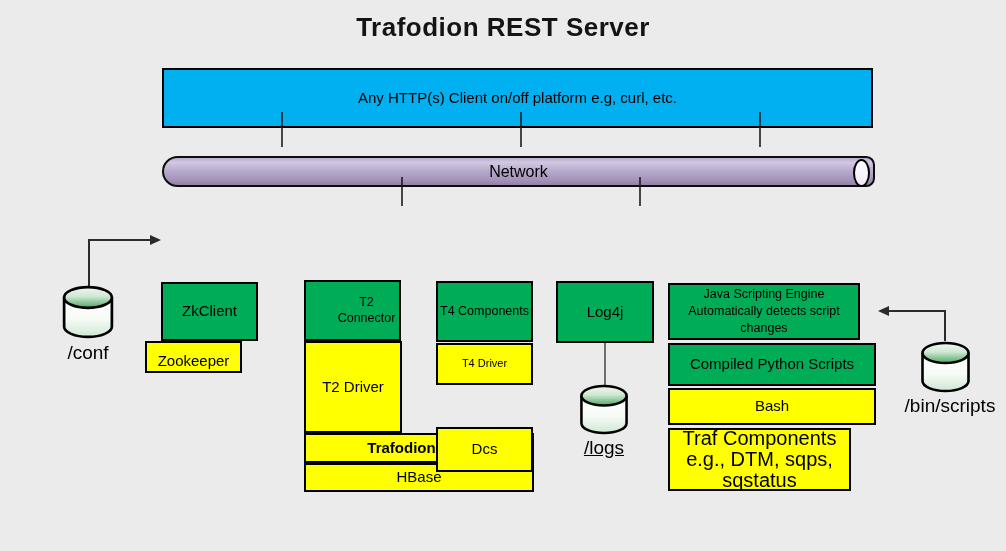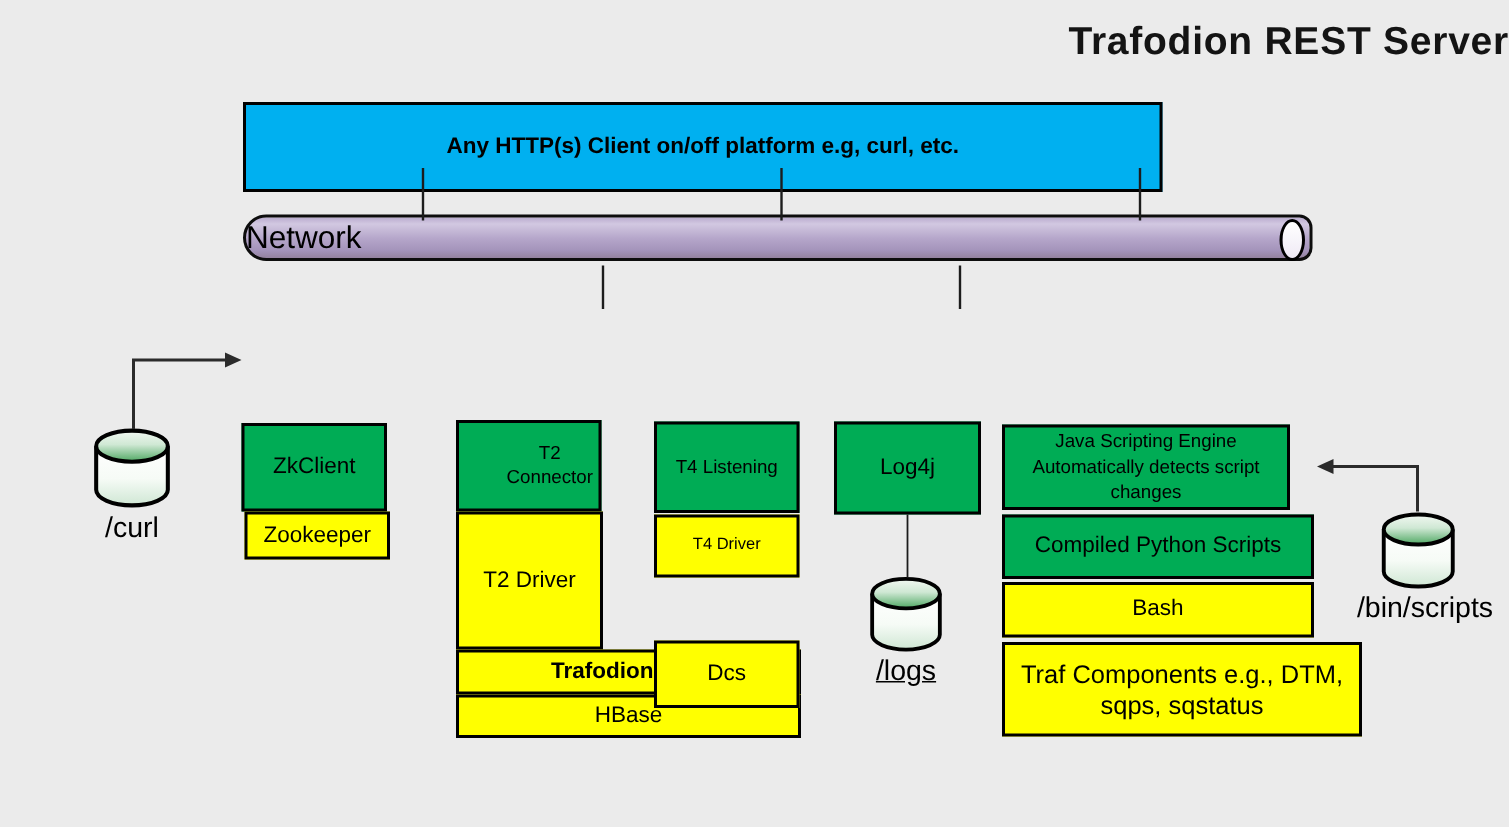--- a/index.html
+++ b/index.html
@@ -4,58 +4,58 @@
 <style>
   html,body{margin:0;padding:0;}
   body{
     width:1006px;height:551px;position:relative;overflow:hidden;
     background:#ebebeb;
     font-family:"Liberation Sans", sans-serif;
     color:#000;
   }
   .canvas{position:absolute;inset:0;width:1006px;height:551px;}
   .title{
-    position:absolute;left:0;top:12px;width:1006px;text-align:right;
+    position:absolute;left:0;top:12px;width:1006px;text-align:center;
     font-size:26px;font-weight:600;letter-spacing:.5px;color:#141414;
   }
   .box{
     position:absolute;box-sizing:border-box;border:2px solid #000;
     display:flex;align-items:center;justify-content:center;text-align:center;
     line-height:1.25;
   }
   .blue{background:#00B0F0;}
   .green{background:#00AC55;}
   .yellow{background:#FFFF00;}
-  .client-box{left:162px;top:68px;width:613px;height:60px;font-size:15px;font-weight:bold;}
+  .client-box{left:162px;top:68px;width:711px;height:60px;font-size:15px;}
   .network{
-    left:162px;top:143px;width:713px;height:31px;position:absolute;box-sizing:border-box;
+    left:162px;top:156px;width:713px;height:31px;position:absolute;box-sizing:border-box;
     border:2px solid #0d0d0d;border-radius:16px 9px 9px 16px;
     background:linear-gradient(180deg,#baaccf 0%,#d2c8e1 16%,#b5a6ca 52%,#a393ba 82%,#94829f 100%);
-    display:flex;align-items:center;font-size:21px;
+    display:flex;align-items:center;justify-content:center;font-size:16px;
   }
   .network-endcap{
     position:absolute;right:3px;top:1px;width:13px;height:24px;box-sizing:content-box;
     background:linear-gradient(180deg,#ffffff,#efeaf5);
     border:2px solid #000;border-radius:50%;
   }
   .rest-box{left:162px;top:198px;width:713px;height:85px;font-size:15px;flex-direction:column;line-height:23px;border:none;}
   .zkclient{left:161px;top:282px;width:97px;height:59px;font-size:15px;}
-  .zookeeper{left:163px;top:341px;width:97px;height:32px;font-size:15px;}
+  .zookeeper{left:145px;top:341px;width:97px;height:32px;font-size:15px;align-items:flex-end;}
   .t2-connector{left:304px;top:280px;width:97px;height:61px;font-size:12.5px;padding-left:28px;}
   .t2-driver{left:304px;top:341px;width:98px;height:92px;font-size:15px;}
   .trafodion-sql{left:304px;top:433px;width:230px;height:30px;font-size:15px;font-weight:bold;}
   .hbase{left:304px;top:463px;width:230px;height:29px;font-size:15px;}
   .t4-connector{left:436px;top:281px;width:97px;height:61px;font-size:12.5px;}
   .t4-driver{left:436px;top:343px;width:97px;height:42px;font-size:11px;}
   .dcs{left:436px;top:383px;width:97px;height:45px;font-size:15px;margin-top:44px;}
   .log4j{left:556px;top:281px;width:98px;height:62px;font-size:15px;}
   .jse{left:668px;top:283px;width:192px;height:57px;font-size:12.5px;line-height:17px;flex-direction:column;}
   .python{left:668px;top:343px;width:208px;height:43px;font-size:15px;}
   .bash{left:668px;top:388px;width:208px;height:37px;font-size:15px;}
-  .traf-comp{left:668px;top:428px;width:240px;height:63px;font-size:17px;line-height:21px;padding:0 4px;}
+  .traf-comp{left:668px;top:428px;width:183px;height:63px;font-size:20px;line-height:21px;padding:0 4px;}
   .cyl{position:absolute;}
   .cyl-conf{left:62px;top:285px;width:52px;height:54px;}
   .cyl-logs{left:579px;top:384px;width:50px;height:51px;}
   .cyl-bin{left:920px;top:341px;width:51px;height:52px;}
   .cyl-label{position:absolute;text-align:center;font-size:19px;}
   .label-conf{left:48px;top:342px;width:80px;}
   .label-logs{left:564px;top:437px;width:80px;text-decoration:underline;}
   .label-bin{left:898px;top:395px;width:104px;}
   .overlay{position:absolute;inset:0;pointer-events:none;z-index:6;}
 </style>
@@ -90,21 +90,21 @@
     <span>T2 Driver</span>
   </div>
   <div class="box yellow trafodion-sql">
     <span>Trafodion SQL</span>
   </div>
   <div class="box yellow hbase">
     <span>HBase</span>
   </div>
 
   <div class="box green t4-connector">
-    <span>T4 Listening</span>
+    <span>T4 Components</span>
   </div>
   <div class="box yellow t4-driver">
     <span>T4 Driver</span>
   </div>
   <div class="box yellow dcs">
     <span>Dcs</span>
   </div>
 
   <div class="box green log4j">
     <span>Log4j</span>
@@ -142,21 +142,21 @@
   </svg>
   <svg class="cyl cyl-logs" viewBox="0 0 50 52">
     <path d="M2,12 v28 a23,10 0 0 0 46,0 v-28" fill="url(#cylBody)" stroke="#000" stroke-width="2.6"></path>
     <ellipse cx="25" cy="12" rx="23" ry="10" fill="url(#cylTop)" stroke="#000" stroke-width="2.6"></ellipse>
   </svg>
   <svg class="cyl cyl-bin" viewBox="0 0 50 52">
     <path d="M2,12 v28 a23,10 0 0 0 46,0 v-28" fill="url(#cylBody)" stroke="#000" stroke-width="2.6"></path>
     <ellipse cx="25" cy="12" rx="23" ry="10" fill="url(#cylTop)" stroke="#000" stroke-width="2.6"></ellipse>
   </svg>
 
-  <div class="cyl-label label-conf">/curl</div>
+  <div class="cyl-label label-conf">/conf</div>
   <div class="cyl-label label-logs">/logs</div>
   <div class="cyl-label label-bin">/bin/scripts</div>
 
   <svg class="overlay" width="1006" height="551" viewBox="0 0 1006 551">
 
     <line x1="282" y1="112" x2="282" y2="147" stroke="#1c1c1c" stroke-width="1.6"></line>
     <line x1="521" y1="112" x2="521" y2="147" stroke="#1c1c1c" stroke-width="1.6"></line>
     <line x1="760" y1="112" x2="760" y2="147" stroke="#1c1c1c" stroke-width="1.6"></line>
 
     <line x1="402" y1="177" x2="402" y2="206" stroke="#1c1c1c" stroke-width="1.6"></line>

